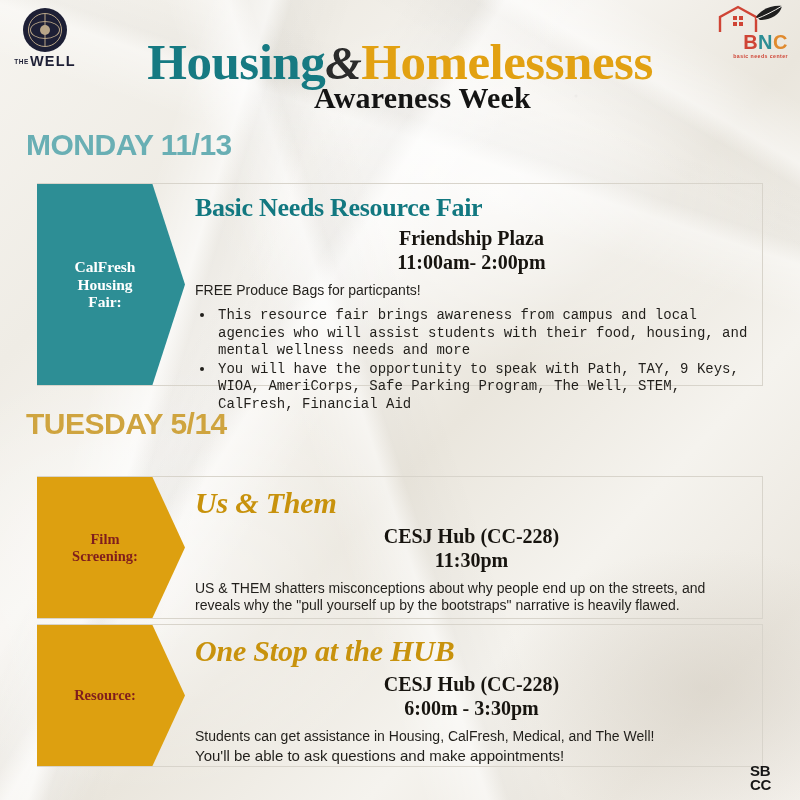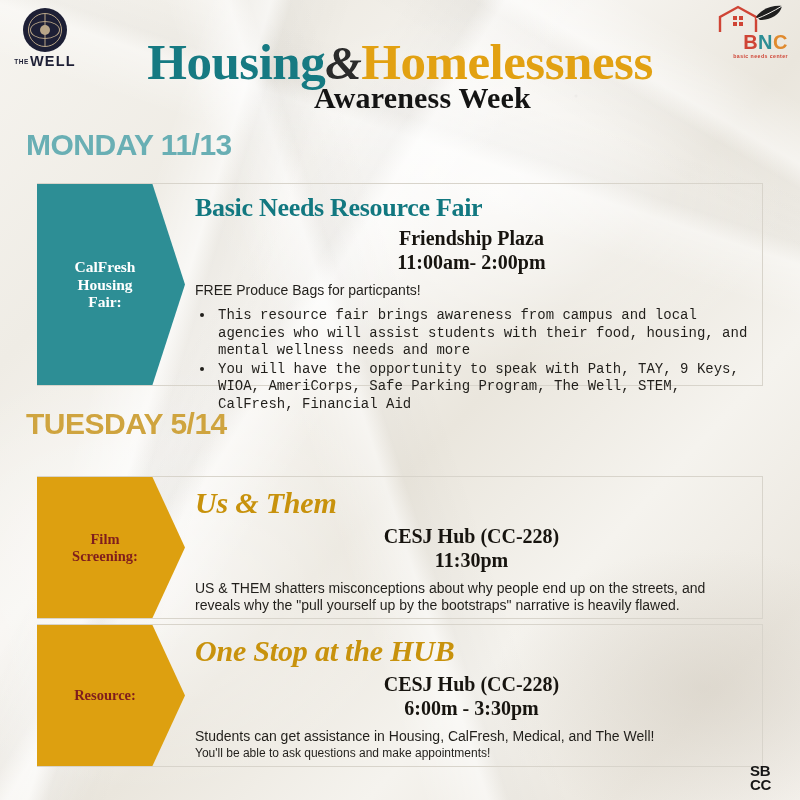--- a/index.html
+++ b/index.html
@@ -175,21 +175,21 @@
   }
   .event-place { margin-top: 5px; }
 
   .event-note {
     font-family: "Liberation Sans", sans-serif;
     font-size: 14px;
     color: #211f1b;
     margin-top: 8px;
     line-height: 1.28;
   }
-  .event-note.small { font-size: 12px; margin-top: 1px; }
+  .event-note.small { font-size: 15px; margin-top: 1px; }
 
   .bullets {
     margin: 7px 0 0 20px;
     font-family: Liberation Mono, monospace;
     font-size: 14px;
     color: #211f1b;
     line-height: 1.25;
   }
   .bullets li { margin-bottom: 1px; padding-left: 3px; }
 

